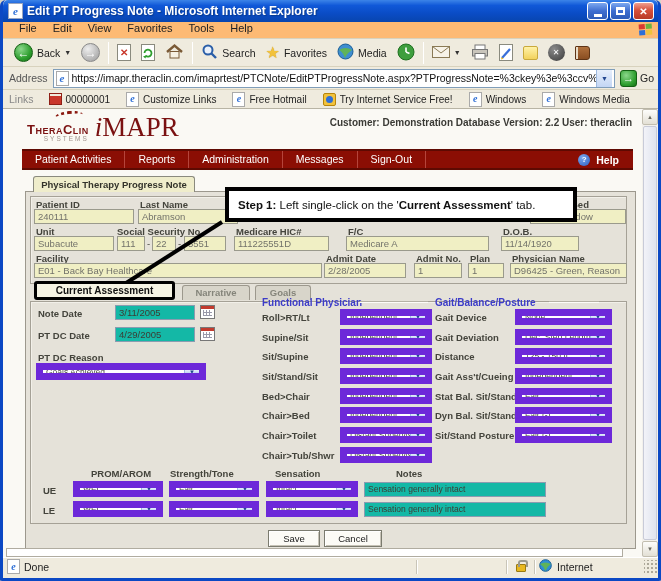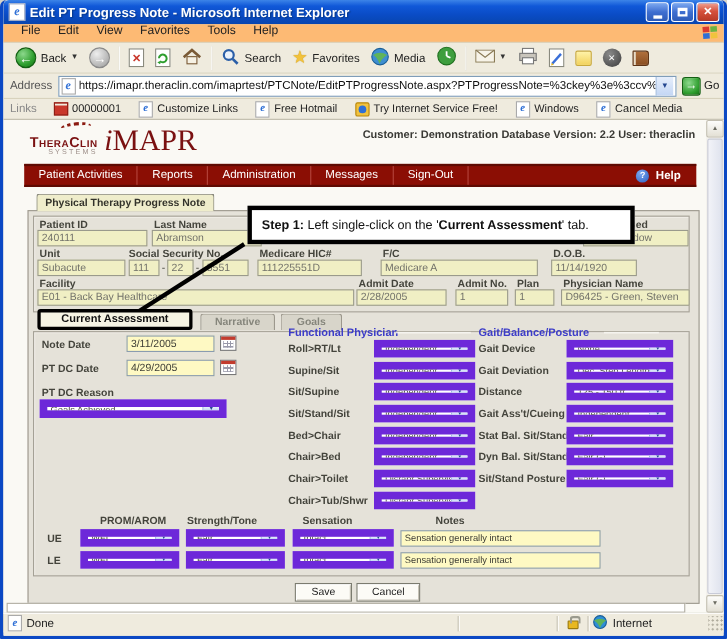--- a/index.html
+++ b/index.html
@@ -90,21 +90,21 @@
   
   .mainbox { position:absolute; left:22px; top:82px; width:611px; height:358px; background:#E5E2D9; border:1px solid #9C988D; }
   .page-tab { position:absolute; left:30px; top:67px; width:162px; height:16px; background:#EFEDCB;
               border:1px solid #8A8A7E; border-bottom:none; border-radius:3px 3px 0 0; font-size:9.5px; font-weight:bold;
               color:#33332B; text-align:center; line-height:15px; z-index:2; }
   .panel { position:absolute; left:27px; top:87px; width:597px; height:88px; border:1px solid #A5A196;
            box-shadow:inset 1px 1px 0 #F2F0E9; }
   .plb { position:absolute; font-size:9.5px; font-weight:bold; color:#44443C; white-space:nowrap; line-height:11px; }
   .yf  { position:absolute; height:15px; background:#F0EFC4; border:1px solid #9A9A8C; font-size:9.5px; color:#72726A;
          padding:0 3px; line-height:13px; white-space:nowrap; overflow:hidden; }
-  .wf  { position:absolute; height:15px; background:#fef9c3; border:1px solid #8A9CB0; font-size:9.5px; color:#3C3C34;
+  .wf  { position:absolute; height:15px; background:#14b8a6; border:1px solid #8A9CB0; font-size:9.5px; color:#3C3C34;
          padding:0 3px; line-height:13px; white-space:nowrap; overflow:hidden; }
   .ssn-dash { position:absolute; font-size:9.5px; color:#44443C; }
   
   .arrow-svg { position:absolute; left:0; top:0; width:623px; height:448px; z-index:3; pointer-events:none; }
   .callout { position:absolute; left:222px; top:78px; width:352px; height:35px; background:#FFF; border:4px solid #000;
              z-index:4; display:flex; align-items:center; padding-left:9px; font-size:11.5px; color:#111; white-space:nowrap; }
   .callout b { font-weight:bold; }
   
   .tab-active { position:absolute; left:31px; top:172px; width:141px; height:19px; background:#F6F4E4; border:3px solid #000;
                 border-radius:3px; z-index:3; font-size:10px; font-weight:bold; color:#111; text-align:center; line-height:13px; }
@@ -320,21 +320,21 @@
     <span class="lk-item">
       <span class="epage">
           <span class="e-glyph e-sm">e</span>
         </span>
       <span>Windows</span>
     </span>
     <span class="lk-item">
       <span class="epage">
           <span class="e-glyph e-sm">e</span>
         </span>
-      <span>Cancel Media</span>
+      <span>Windows Media</span>
     </span>
   </div>
 
   <div class="viewport">
     <div class="pagec">
 
       <div class="logo">
         <span class="logo-arc"></span>
         <span>
           <span class="brand">TheraClin</span>
@@ -384,21 +384,21 @@
 
       <span class="plb" style="left:33px;top:144px">Facility</span>
       <span class="yf" style="left:31px;top:154px;width:288px">E01 - Back Bay Healthcare</span>
       <span class="plb" style="left:323px;top:144px">Admit Date</span>
       <span class="yf" style="left:321px;top:154px;width:82px">2/28/2005</span>
       <span class="plb" style="left:413px;top:144px">Admit No.</span>
       <span class="yf" style="left:411px;top:154px;width:48px">1</span>
       <span class="plb" style="left:467px;top:144px">Plan</span>
       <span class="yf" style="left:465px;top:154px;width:36px">1</span>
       <span class="plb" style="left:509px;top:144px">Physician Name</span>
-      <span class="yf" style="left:507px;top:154px;width:117px">D96425 - Green, Steven</span>
+      <span class="yf" style="left:507px;top:154px;width:117px">D96425 - Green, Reason</span>
 
       <svg class="arrow-svg">
         <line x1="219" y1="113" x2="120" y2="176" stroke="#000" stroke-width="4"></line>
       </svg>
       <div class="callout">
         <span><b>Step 1:</b><span> Left single-click on the '</span><b>Current Assessment</b><span>' tab.</span></span>
       </div>
 
       <div class="tab-active">Current Assessment</div>
       <div class="tab" style="left:179px;width:68px">Narrative</div>

